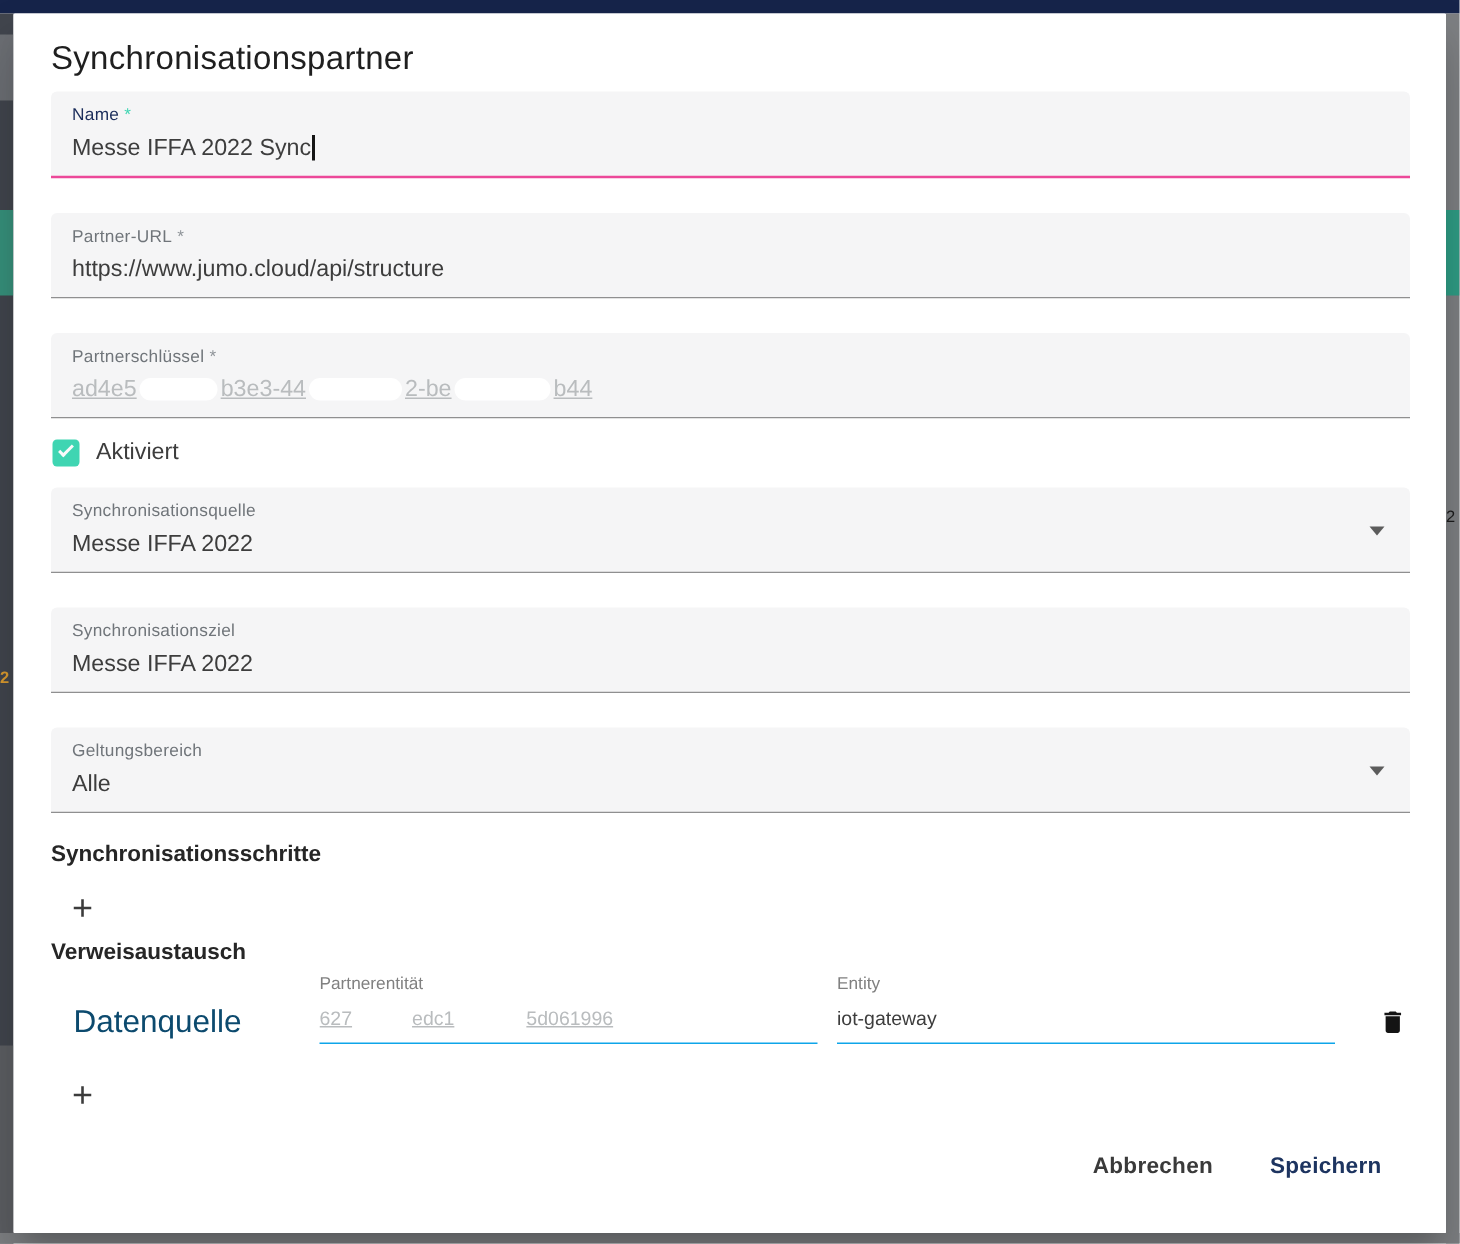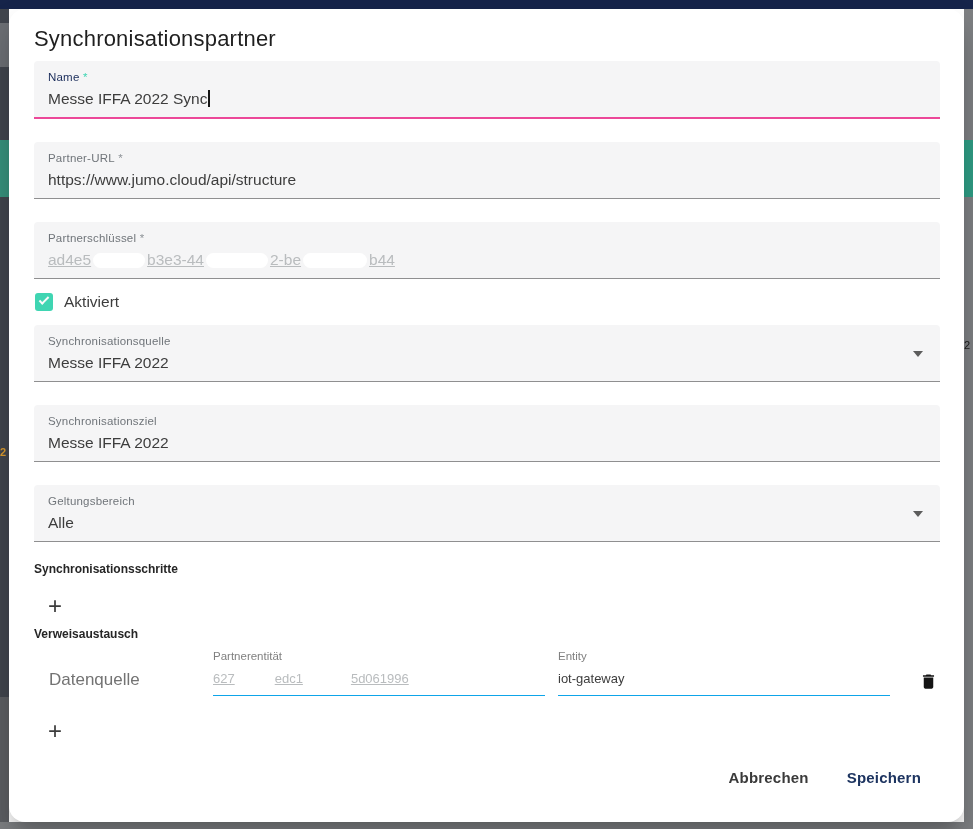--- a/index.html
+++ b/index.html
@@ -19,21 +19,21 @@
   .left-strip .seg-gray-bottom { position: absolute; left: 0; top: 688px; width: 9px; height: 132px; background: #5c5e62; }
   .left-strip .frag { position: absolute; left: 0; top: 437px; font-size: 11px; font-weight: 700; color: #d99a2f; }
   .right-strip { position: absolute; right: 0; top: 9px; width: 9px; height: 820px; background: #7d7f82; overflow: hidden; }
   .right-strip .seg-teal { position: absolute; left: 0; top: 131px; width: 9px; height: 57px; background: #2f9c84; }
   .right-strip .frag { position: absolute; left: 0; top: 330px; font-size: 11px; color: #1c1c1c; }
   .bottom-strip { position: absolute; left: 0; bottom: 0; width: 973px; height: 7px; background: #7d7f82; }
 
   
   .dialog {
     position: absolute; left: 9px; top: 9px; width: 955px; height: 813px;
-    background: #ffffff; border-radius: 16px;
+    background: #ffffff; border-radius: 1px;
     padding: 16px 24px 0 25px;
     box-shadow: 0 11px 15px -7px rgba(0,0,0,.2), 0 24px 38px 3px rgba(0,0,0,.14);
   }
   .dlg-title { font-size: 22px; font-weight: 400; color: #1f1f1f; line-height: 28px; margin-bottom: 8px; letter-spacing: .2px; }
 
   
   .ffield {
     position: relative;
     background: #f5f5f6;
     border-radius: 4px 4px 0 0;
@@ -68,31 +68,31 @@
     width: 18px; height: 18px; border-radius: 3px; background: #3fd5b2;
     position: relative; cursor: pointer; flex: 0 0 auto;
   }
   .checkbox .mark {
     position: absolute; left: 4px; top: 4px; width: 10px; height: 5px;
     border-left: 2px solid #fafafa; border-bottom: 2px solid #fafafa;
     transform: rotate(-45deg);
   }
   .check-label { font-size: 15.5px; color: #3d3d3d; margin-left: 11px; cursor: pointer; }
 
-  .section-heading { font-size: 12px; font-weight: 700; color: #262626; line-height: 19px; }
+  .section-heading { font-size: 15px; font-weight: 700; color: #262626; line-height: 19px; }
   .plus-btn {
     display: inline-block; font-size: 24px; line-height: 26px; color: #3c3c3c;
     background: none; border: none; cursor: pointer; margin: 14px 0 6px 10px;
     font-family: "Liberation Sans", sans-serif; padding: 0 4px;
   }
   .plus-btn.second { margin: 22px 0 0 10px; }
 
   
   .ref-row { display: flex; align-items: flex-start; margin-top: 6px; }
-  .src-label { width: 179px; padding: 20px 0 0 15px; font-size: 17px; color: #737373; flex: 0 0 auto; }
+  .src-label { width: 179px; padding: 20px 0 0 15px; font-size: 21px; color: #0c4a6e; flex: 0 0 auto; }
   .ul-input { width: 332px; border-bottom: 1px solid #0ea5e9; padding-bottom: 6px; margin-right: 13px; cursor: text; }
   .ul-input .flabel { font-size: 11.5px; line-height: 13px; color: #808080; }
   .ul-input .fvalue { font-size: 13px; line-height: 20px; margin-top: 6px; color: #3d3d3d; white-space: nowrap; overflow: hidden; }
   .trash-btn { background: none; border: none; cursor: pointer; margin: 21px 0 0 16px; padding: 0; }
   .trash-btn svg { display: block; fill: #141414; }
 
   
   .actions { display: flex; justify-content: flex-end; align-items: flex-start; margin-top: 16px; padding-right: 15px; }
   .btn-text {
     background: none; border: none; cursor: pointer;

